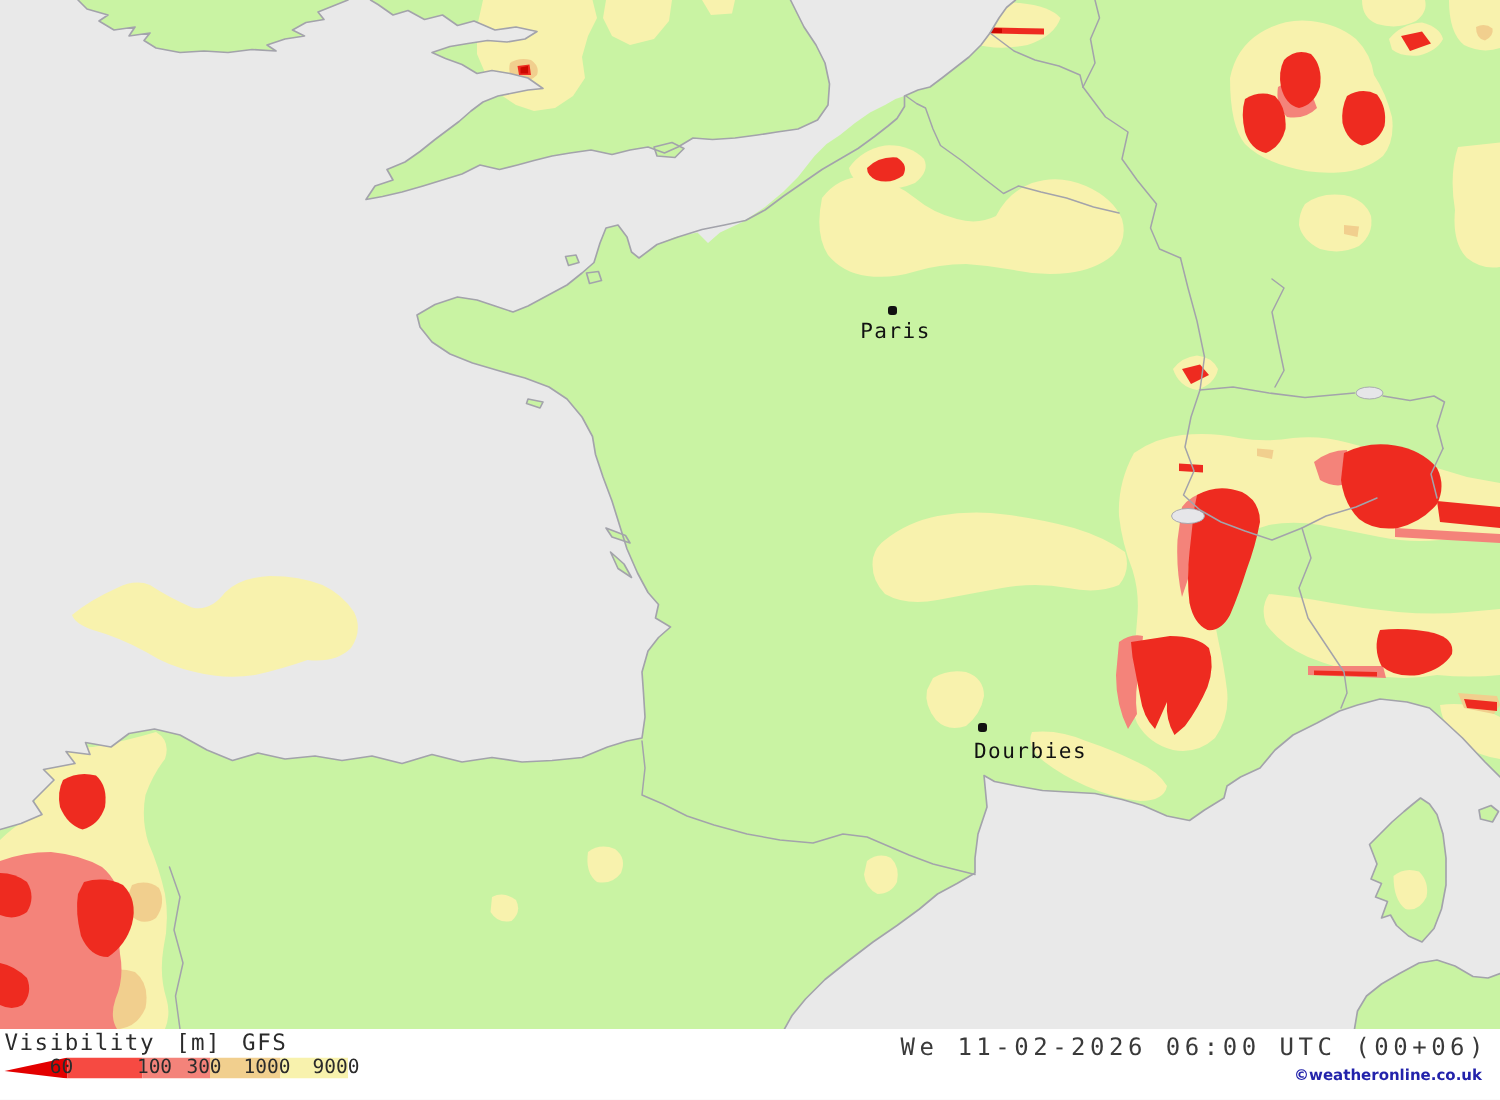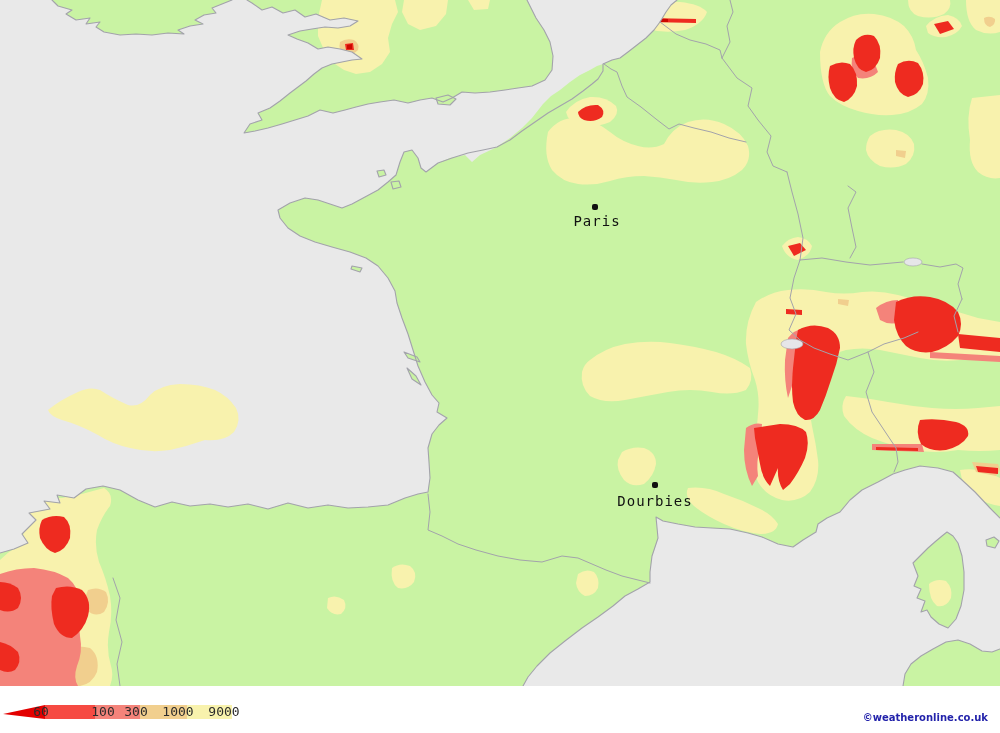--- a/index.html
+++ b/index.html
@@ -168,33 +168,37 @@
       <path d="M962,299 L954,316 958,332"></path>
       <path d="M848,186 L856,192 848,208 852,228 856,247 850,258"></path>
       <path d="M428,494 L430,512 428,530 442,536 458,544 476,550 498,556 520,560 542,562 562,556 578,558 592,564 606,570 622,576 638,580 650,583"></path>
       <path d="M113,578 L120,598 116,620 122,642 117,664 120,686"></path>
     </g>
   </svg>
 
   <div class="city-dot" style="left:592px;top:204px;"></div>
   <div class="city-label" style="left:597px;top:213px;">Paris</div>
   <div class="city-dot" style="left:652px;top:482px;"></div>
-  <div class="city-label" style="left:655px;top:493px;">Dourbies</div>
+  <div class="city-label" style="left:687px;top:493px;">Dourbies</div>
 
   <div id="legendbar">
+    <div id="legend-title">
+      <span>Visibility</span><span>[m]</span><span>GFS</span>
+    </div>
 
     <svg id="colorbar" width="240" height="14" viewBox="0 0 240 14">
       <polygon points="3,9 45,0 45,14" fill="#e30000"></polygon>
       <rect x="45" y="0" width="50" height="14" fill="#f64a42"></rect>
       <rect x="95" y="0" width="45" height="14" fill="#f4837a"></rect>
       <rect x="140" y="0" width="47" height="14" fill="#f1cf8e"></rect>
       <rect x="187" y="0" width="45" height="14" fill="#f8f2ad"></rect>
     </svg>
 
     <span class="stop-label sl0">60</span>
     <span class="stop-label sl1">100</span>
     <span class="stop-label sl2">300</span>
     <span class="stop-label sl3">1000</span>
     <span class="stop-label sl4">9000</span>
 
+    <div id="datetime">We 11-02-2026 06:00 UTC (00+06)</div>
     <div id="copyright">©weatheronline.co.uk</div>
   </div>
 </div>
 
 </body></html>

